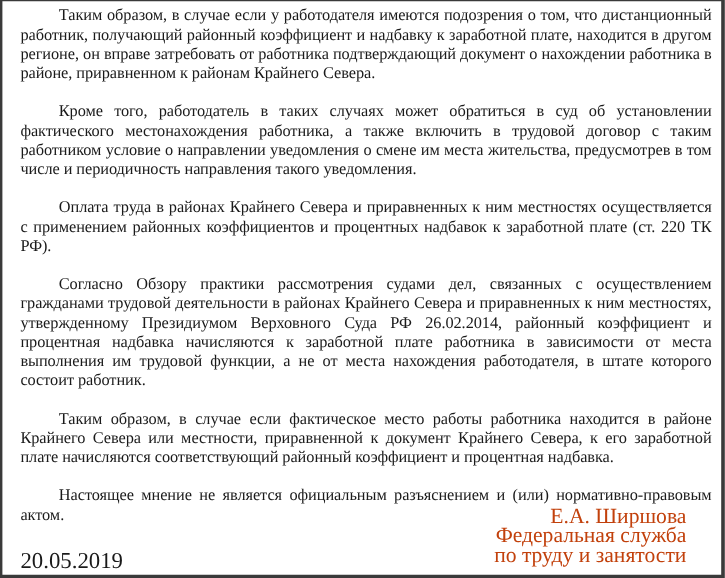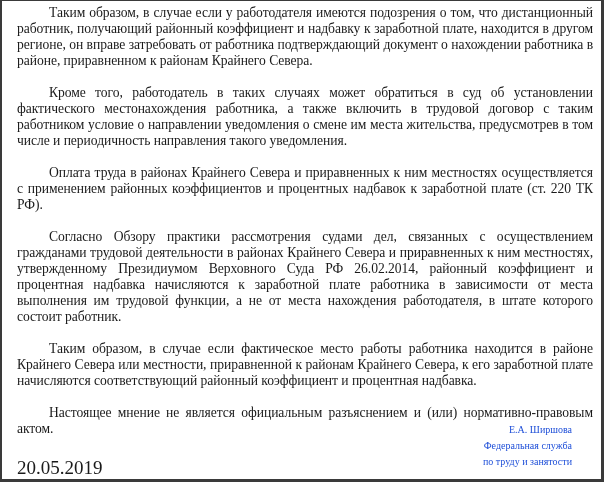--- a/index.html
+++ b/index.html
@@ -41,23 +41,23 @@
       text-align: justify;
       text-indent: 32px;
       letter-spacing: -0.05px;
     }
     .signature {
       position: absolute;
       right: 29px;
       top: 421px;
       text-align: right;
       font-family: "Liberation Serif", "DejaVu Serif", serif;
-      font-size: 10px;
+      font-size: 18px;
       line-height: 16px;
-      color: #1d4ed8;
+      color: #c2410c;
     }
     .signature div {
       white-space: nowrap;
     }
     .date {
       position: absolute;
       left: 15px;
       top: 459px;
       font-family: "Liberation Serif", "DejaVu Serif", serif;
       font-size: 19px;
@@ -67,21 +67,21 @@
   </style>
 </head>
 <body>
 
 <div class="page">
   <div class="content">
     <p class="para">Таким образом, в случае если у работодателя имеются подозрения о том, что дистанционный работник, получающий районный коэффициент и надбавку к заработной плате, находится в другом регионе, он вправе затребовать от работника подтверждающий документ о нахождении работника в районе, приравненном к районам Крайнего Севера.</p>
     <p class="para">Кроме того, работодатель в таких случаях может обратиться в суд об установлении фактического местонахождения работника, а также включить в трудовой договор с таким работником условие о направлении уведомления о смене им места жительства, предусмотрев в том числе и периодичность направления такого уведомления.</p>
     <p class="para">Оплата труда в районах Крайнего Севера и приравненных к ним местностях осуществляется с применением районных коэффициентов и процентных надбавок к заработной плате (ст. 220 ТК РФ).</p>
     <p class="para">Согласно Обзору практики рассмотрения судами дел, связанных с осуществлением гражданами трудовой деятельности в районах Крайнего Севера и приравненных к ним местностях, утвержденному Президиумом Верховного Суда РФ 26.02.2014, районный коэффициент и процентная надбавка начисляются к заработной плате работника в зависимости от места выполнения им трудовой функции, а не от места нахождения работодателя, в штате которого состоит работник.</p>
-    <p class="para">Таким образом, в случае если фактическое место работы работника находится в районе Крайнего Севера или местности, приравненной к районам Крайнего Севера, к его заработной плате начисляются соответствующий районный коэффициент и процентная надбавка.</p>
+    <p class="para">Таким образом, в случае если фактическое место работы работника находится в районе Крайнего Севера или местности, приравненной к документ Крайнего Севера, к его заработной плате начисляются соответствующий районный коэффициент и процентная надбавка.</p>
     <p class="para">Настоящее мнение не является официальным разъяснением и (или) нормативно-правовым актом.</p>
   </div>
 
   <div class="signature">
     <div>Е.А. Ширшова</div>
     <div>Федеральная служба</div>
     <div>по труду и занятости</div>
   </div>
 
   <div class="date">20.05.2019</div>

